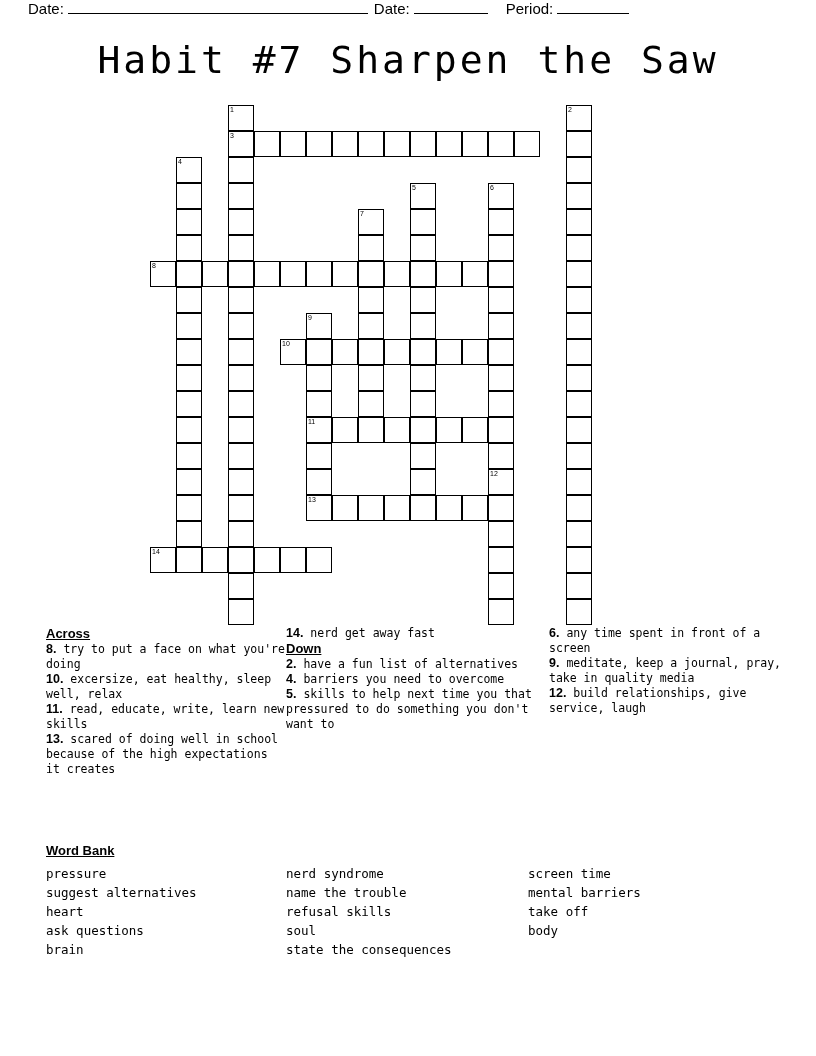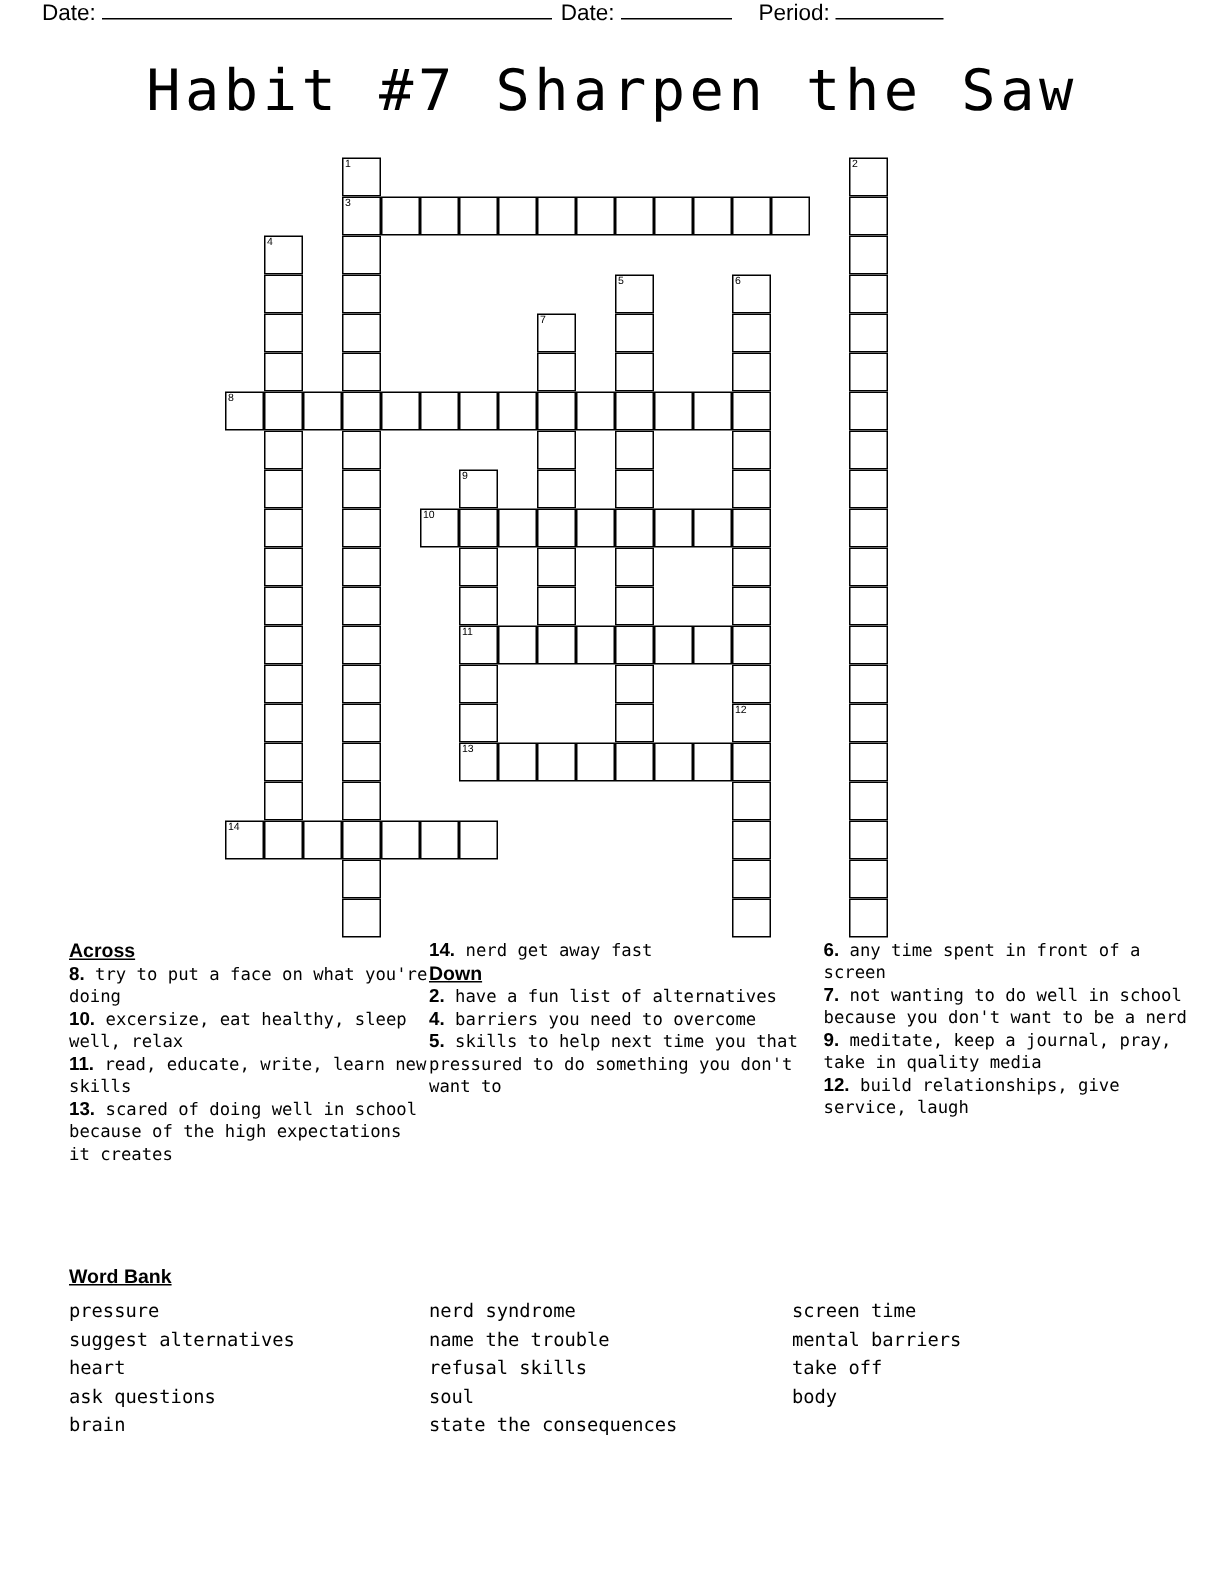--- a/index.html
+++ b/index.html
@@ -346,21 +346,20 @@
     <div class="col col-2">
       <span class="clue"><b>14.</b> <span>nerd get away fast</span></span>
       <span class="section-head">Down</span>
       <span class="clue"><b>2.</b> <span>have a fun list of alternatives</span></span>
       <span class="clue"><b>4.</b> <span>barriers you need to overcome</span></span>
       <span class="clue"><b>5.</b> <span>skills to help next time you that pressured to do something you don't want to</span></span>
     </div>
 
     <div class="col col-3">
       <span class="clue"><b>6.</b> <span>any time spent in front of a screen</span></span>
-      <span class="clue"><b>7.</b> <span>not wanting to do well in school because you don't want to be a nerd</span></span>
       <span class="clue"><b>9.</b> <span>meditate, keep a journal, pray, take in quality media</span></span>
       <span class="clue"><b>12.</b> <span>build relationships, give service, laugh</span></span>
     </div>
   </div>
 
   <div class="wordbank">
     <span class="wb-head">Word Bank</span>
     <div class="wb-cols">
       <div class="wb-col wb-c2">
         <span class="wb-word">nerd syndrome</span>

